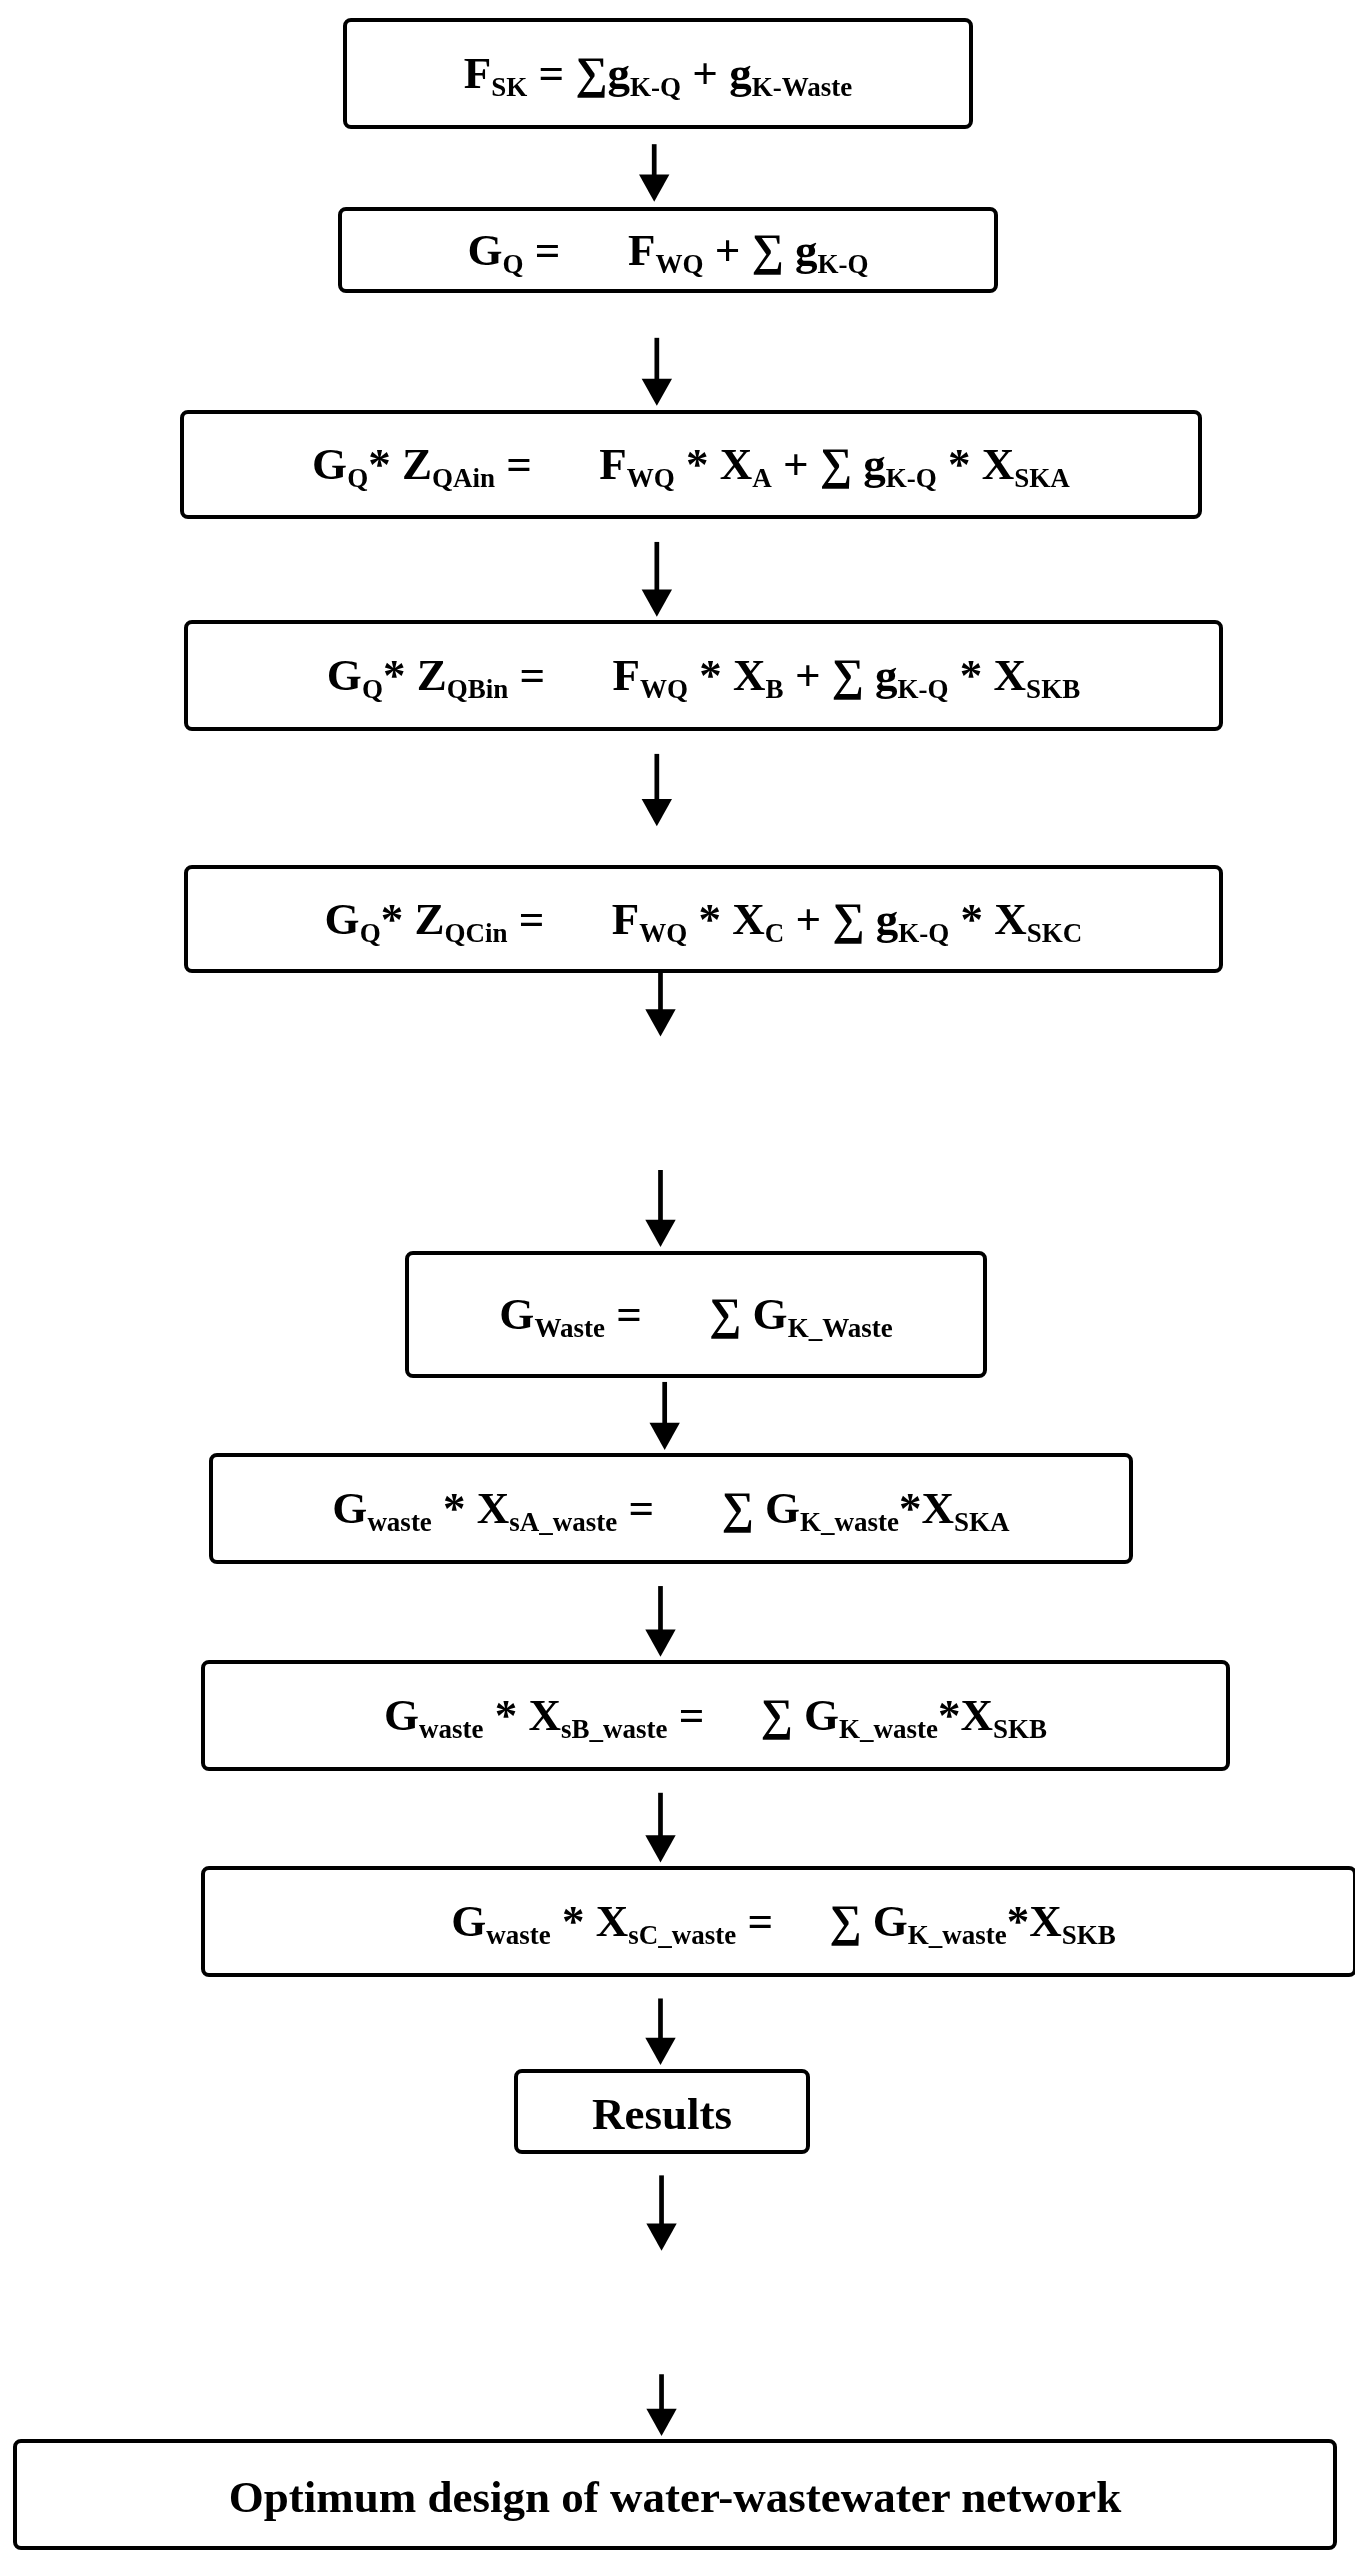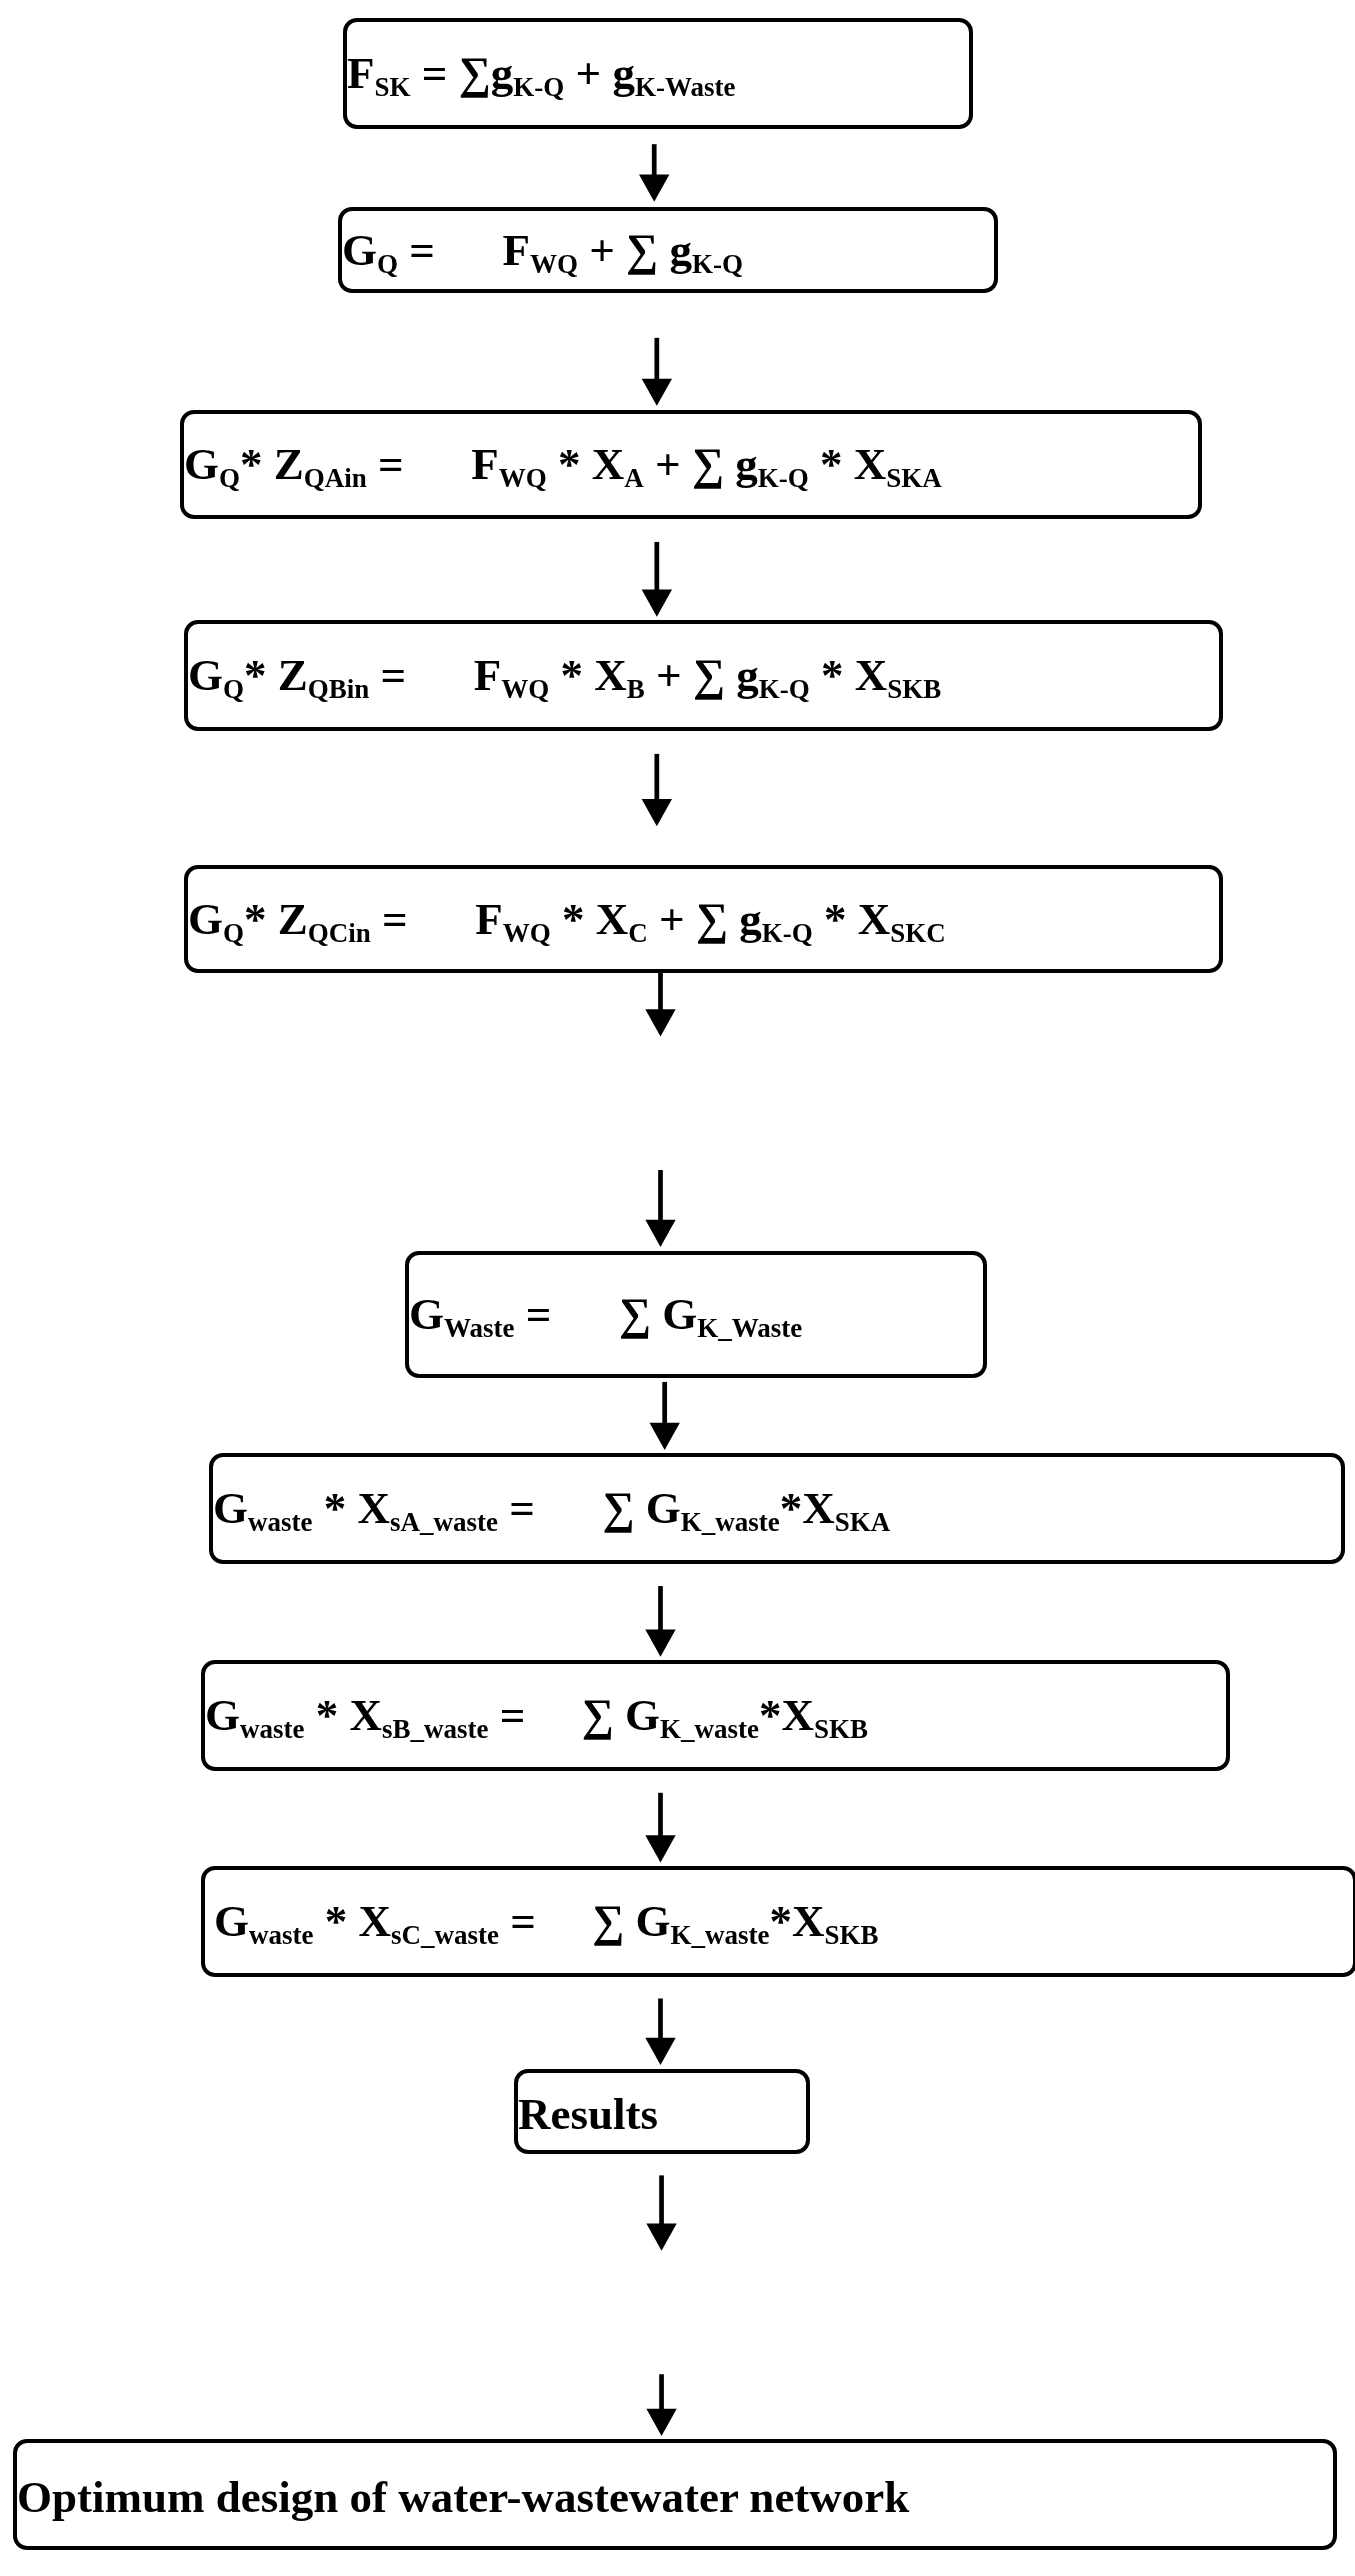--- a/index.html
+++ b/index.html
@@ -15,24 +15,25 @@
   .canvas { position: absolute; inset: 0; }
   svg.arrows {
     position: absolute;
     left: 0; top: 0;
     width: 1355px; height: 2576px;
     pointer-events: none;
   }
   .node {
     position: absolute;
     border: 4.7px solid #000000;
-    border-radius: 14px;
+    border-radius: 8px;
     background: #ffffff;
     display: flex;
     align-items: center;
+    justify-content: center;
     color: #000000;
   }
   .formula {
     font-weight: 700;
     font-size: 45px;
     white-space: pre;
     text-align: center;
     line-height: 1;
     padding-top: 5.2px;
   }
@@ -41,21 +42,21 @@
     vertical-align: -0.28em;
   }
   
   #n-fsk      { left: 343px;  top: 18px;   width: 630px; height: 111px; }
   #n-gq       { left: 338px;  top: 207px;  width: 660px; height: 86px; }
   #n-zqa      { left: 180px;  top: 410px;  width: 1022px; height: 109px; }
   #n-zqb      { left: 184px;  top: 620px; width: 1039px; height: 111px; }
   #n-zqc      { left: 184px;  top: 865px; width: 1039px; height: 108px; }
   #n-fw       { left: 441px;  top: 1040px; width: 522px;  height: 108px; }
   #n-gwaste   { left: 405px;  top: 1251px; width: 582px; height: 127px; }
-  #n-xsa      { left: 209px;  top: 1453px; width: 1136px; height: 111px; }
+  #n-xsa      { left: 209px;  top: 1453px; width: 924px; height: 111px; }
   #n-xsb      { left: 201px;  top: 1660px; width: 1029px; height: 111px; }
   #n-xsc      { left: 201px;  top: 1866px; width: 1156px; height: 111px; padding-left: 9px; }
   #n-results  { left: 514px;  top: 2069px; width: 296px;  height: 85px; }
   #n-excel    { left: 388px;  top: 2255px; width: 547px; height: 98px; }
   #n-optimum  { left: 13px;   top: 2439px; width: 1324px; height: 111px; }
 </style>
 </head>
 <body>
 
 <div class="canvas">

